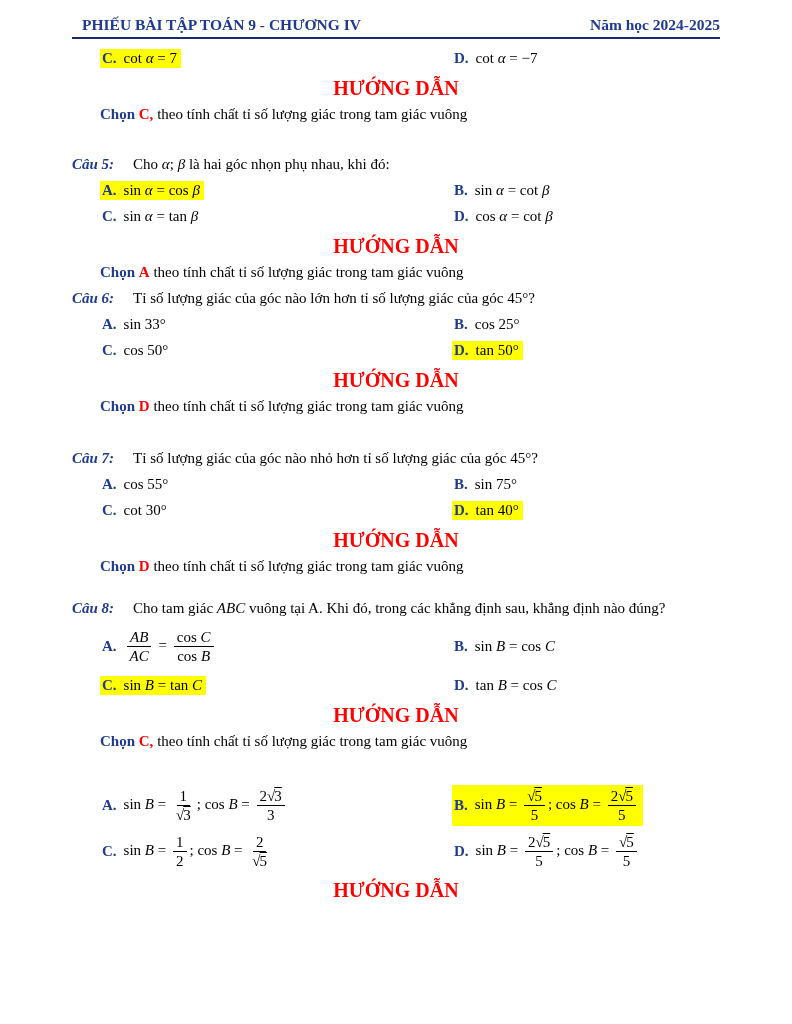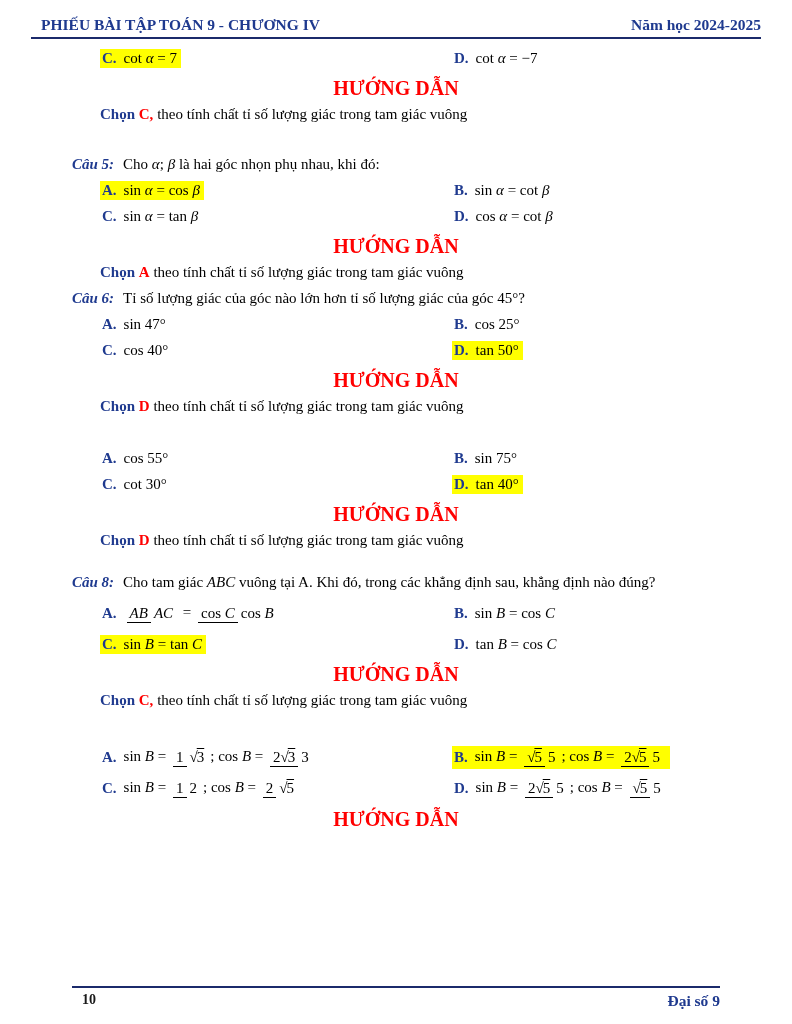--- a/index.html
+++ b/index.html
@@ -1,39 +1,39 @@
 <!DOCTYPE html>
 <html style="--blue: #1f3a8f; --red: #ff0000; --highlight: #ffff00; --rule: #1b2a6b;"><head>
 <meta charset="utf-8">
 <style>
   *{margin:0;padding:0;box-sizing:border-box;}
   html,body{background:#e8e8e8;}
   .page{position:relative;width:792px;height:1024px;margin:0 auto;background:#fff;
         font-family:"Liberation Serif","DejaVu Serif",serif;font-size:15px;color:#000;overflow:hidden;}
-  .header{margin:16px 31px 6px;display:flex;justify-content:space-between;align-items:baseline;
+  .header{margin:16px 72px 6px;display:flex;justify-content:space-between;align-items:baseline;
           border-bottom:2.5px solid var(--rule,#1b2a6b);padding:0 0 3px 10px;}
   .h-left,.h-right{color:var(--blue,#1f3a8f);font-weight:bold;font-size:15.5px;}
   .content{padding:0 72px;}
   .row{display:grid;grid-template-columns:380px 1fr;align-items:center;min-height:26px;}
   .row.tall{margin:5px 0;}
   .cell{padding-left:28px;}
   .cell.rt{padding-left:0;}
   .opt{display:inline-flex;align-items:center;padding:1px 4px 1px 2px;}
   .opt .letter{color:var(--blue,#1f3a8f);font-weight:bold;margin-right:7px;}
   .opt.hl{background:var(--highlight,#ffff00);}
   .m{white-space:nowrap;}
   .hd{color:var(--red,#ff0000);font-weight:bold;text-align:center;line-height:26px;margin-top:4px;font-size:20px;}
   .chon{padding-left:28px;line-height:26px;}
   .chon .word{color:var(--blue,#1f3a8f);font-weight:bold;margin-top:20px;}
   .chon .ans{color:var(--red,#ff0000);font-weight:bold;}
   .q-text{line-height:26px;}
-  .q-label{color:var(--blue,#1f3a8f);font-weight:bold;font-style:italic;margin-right:9px;}
+  .q-label{color:var(--blue,#1f3a8f);font-weight:bold;font-style:italic;margin-right:19px;}
   .sec{color:var(--blue,#1f3a8f);font-weight:bold;line-height:26px;}
   .sp{width:100%;}
-  .frac{display:inline-flex;align-items:center;vertical-align:middle;
+  .frac{display:inline-flex;flex-direction:column;align-items:center;vertical-align:middle;
         margin:1px 3px;line-height:1.2;text-align:center;}
   .frac .num{border-bottom:1px solid #000;padding:0 3px;}
   .frac .den{padding:0 3px;}
   .sqrt{white-space:nowrap;}
   .sqrt .rad{letter-spacing:-1px;}
   .sqrt .radicand{text-decoration:overline;}
   .footer{position:absolute;left:72px;right:72px;bottom:14px;border-top:2.5px solid var(--rule,#1b2a6b);
           display:flex;justify-content:space-between;padding:4px 0 0 10px;font-weight:bold;}
   .f-page{color:#1a1a1a;font-size:14px;}
   .f-right{color:var(--blue,#1f3a8f);font-size:15.5px;}
@@ -115,55 +115,58 @@
       <span>theo tính chất tỉ số lượng giác trong tam giác vuông</span>
     </div>
 
     <div class="q-text">
       <b class="q-label">Câu 6:</b><span class="mq">Tỉ số lượng giác của góc nào lớn hơn tỉ số lượng giác của góc 45°?</span>
     </div>
     <div class="row">
       <div class="cell">
         <span class="opt">
             <b class="letter">A.</b>
-            <span class="m">sin 47°</span>
+            <span class="m">sin 33°</span>
           </span>
       </div>
       <div class="cell rt">
         <span class="opt">
             <b class="letter">B.</b>
             <span class="m">cos 25°</span>
           </span>
       </div>
     </div>
     <div class="row">
       <div class="cell">
         <span class="opt">
             <b class="letter">C.</b>
-            <span class="m">cos 40°</span>
+            <span class="m">cos 50°</span>
           </span>
       </div>
       <div class="cell rt">
         <span class="opt hl">
             <b class="letter">D.</b>
             <span class="m">tan 50°</span>
           </span>
       </div>
     </div>
 
     <div class="hd">HƯỚNG DẪN</div>
 
     <div class="chon">
       <b class="word">Chọn</b>
       <b class="ans">D</b>
       <span>theo tính chất tỉ số lượng giác trong tam giác vuông</span>
     </div>
 
     <div class="sp" style="height:26px"></div>
 
+    <div class="q-text">
+      <b class="q-label">Câu 7:</b><span class="mq">Tỉ số lượng giác của góc nào nhỏ hơn tỉ số lượng giác của góc 45°?</span>
+    </div>
     <div class="row">
       <div class="cell">
         <span class="opt">
             <b class="letter">A.</b>
             <span class="m">cos 55°</span>
           </span>
       </div>
       <div class="cell rt">
         <span class="opt">
             <b class="letter">B.</b>
@@ -295,18 +298,14 @@
                 <span class="den">5</span>
               </span></span>
           </span>
       </div>
     </div>
 
     <div class="hd">HƯỚNG DẪN</div>
 
   </div>
 
-  <div class="footer">
-    <span class="f-page">10</span>
-    <span class="f-right">Đại số 9</span>
-  </div>
 
 </div>
 
 </body></html>

